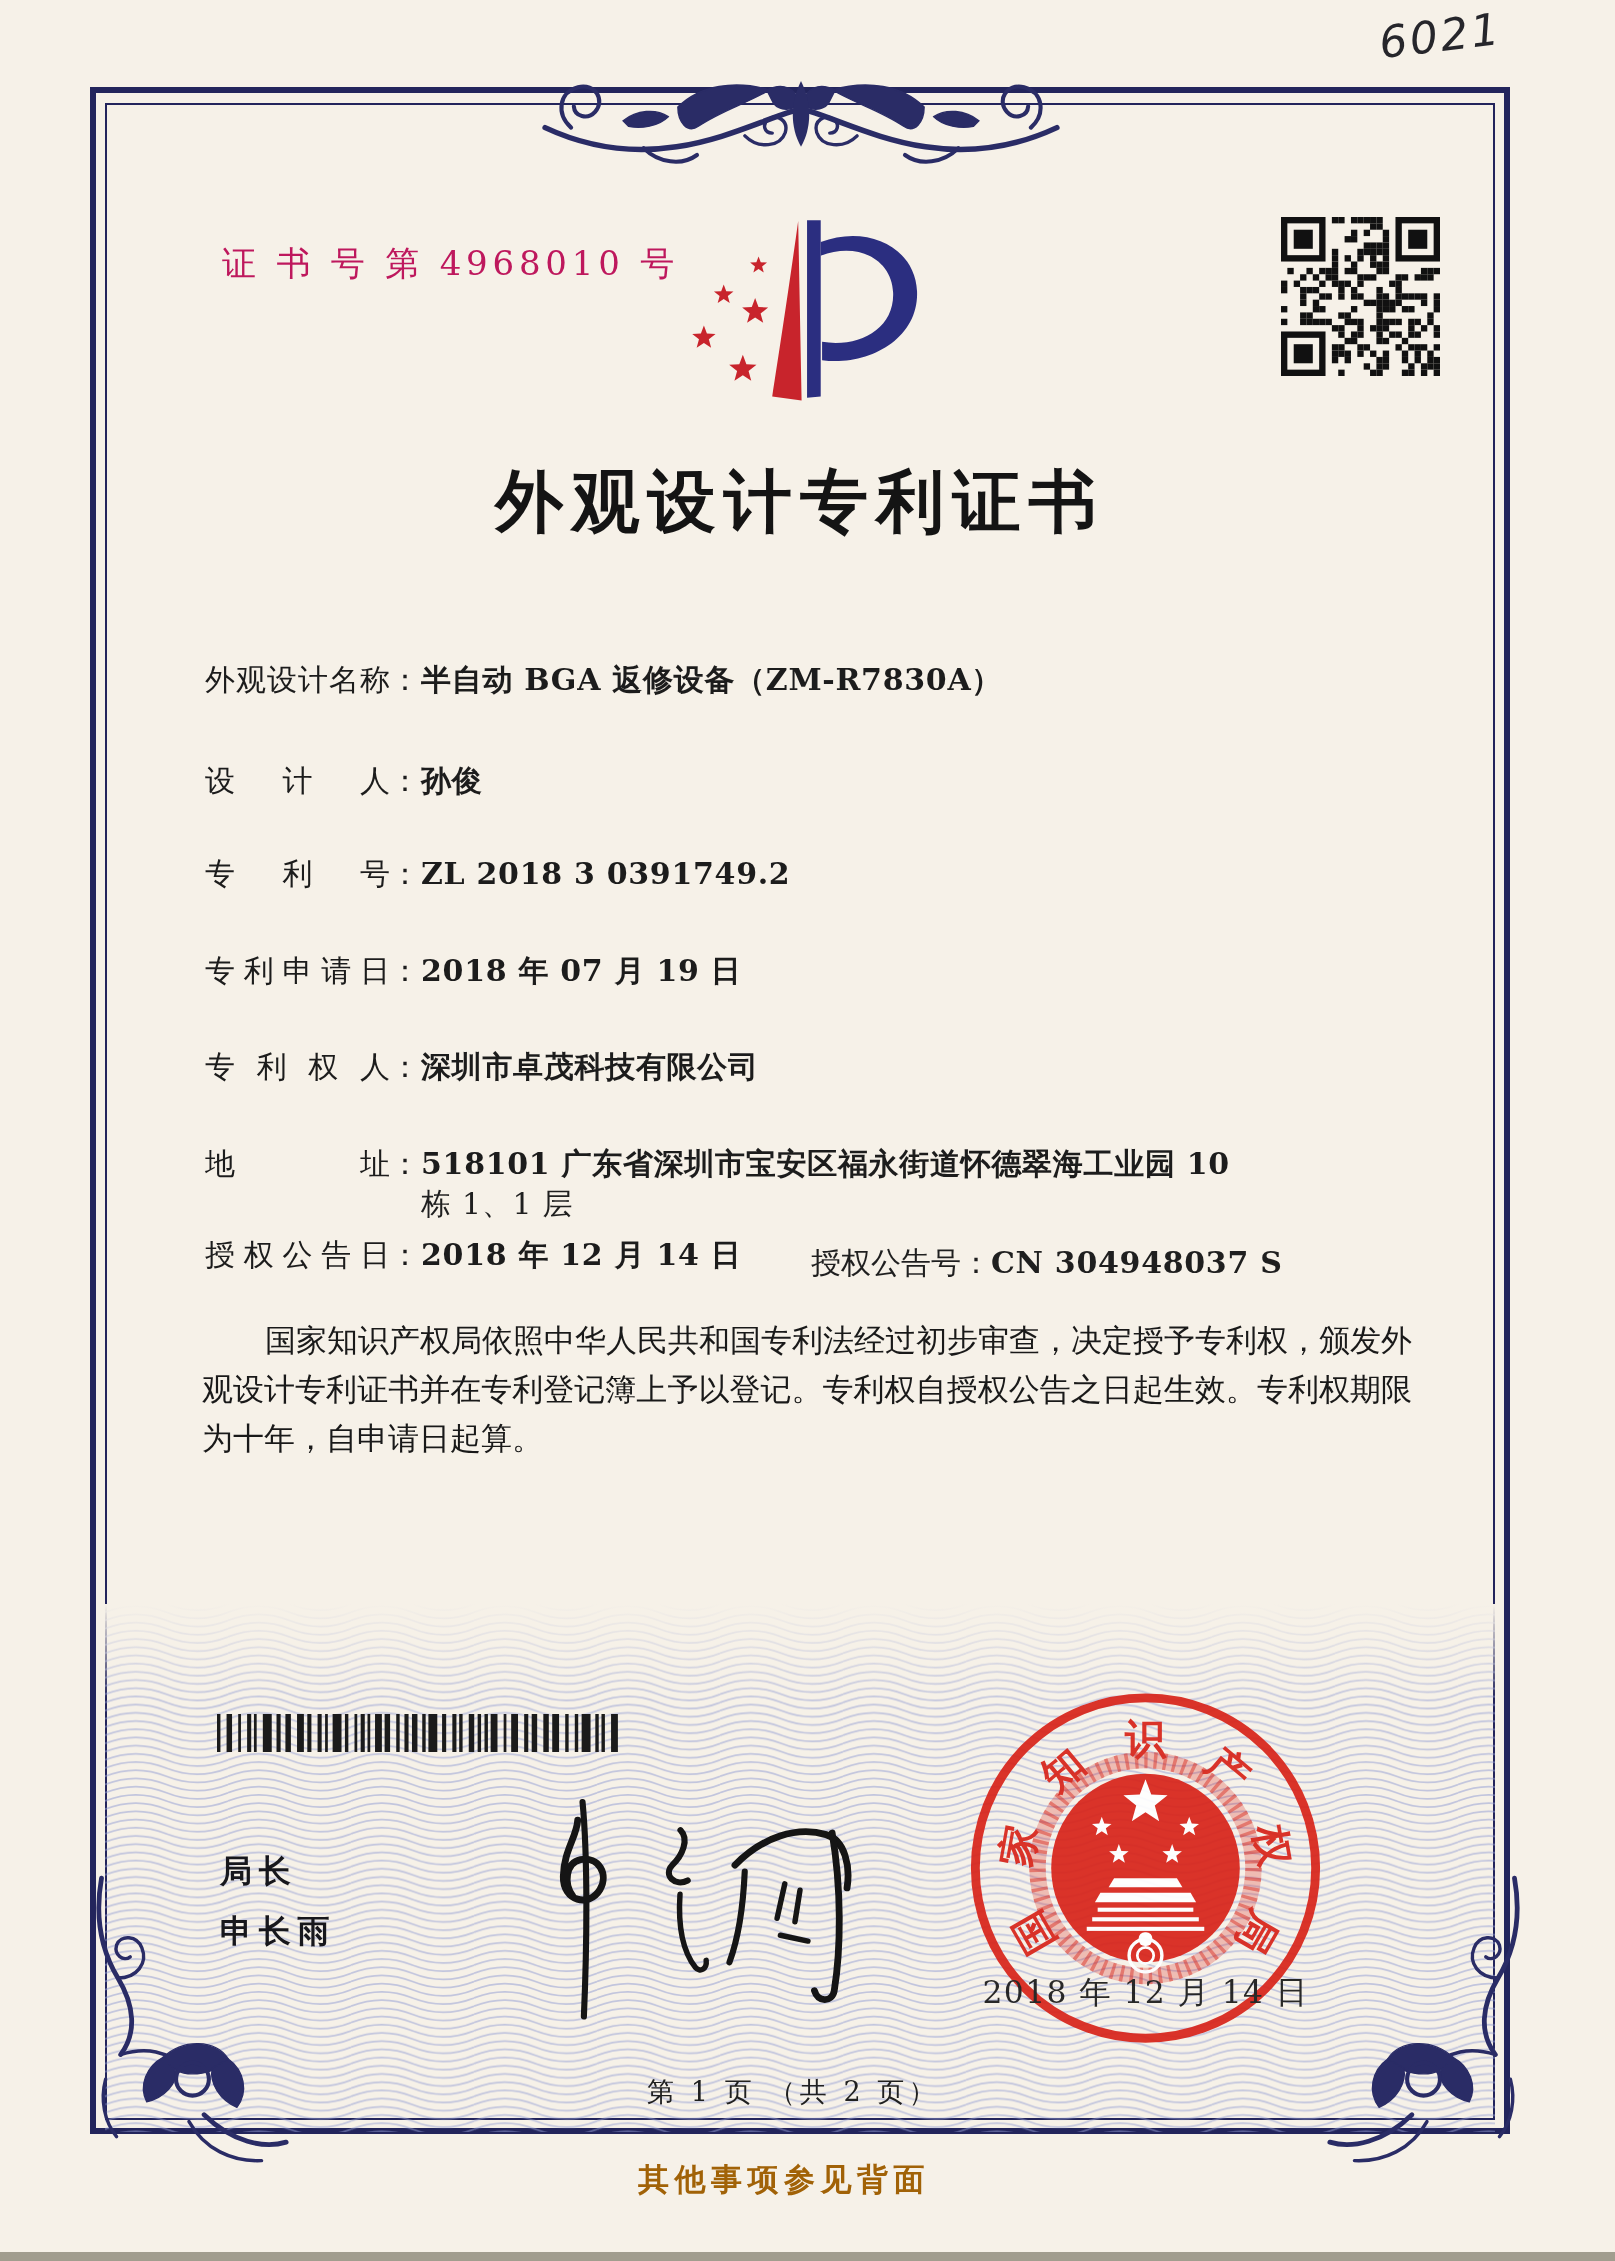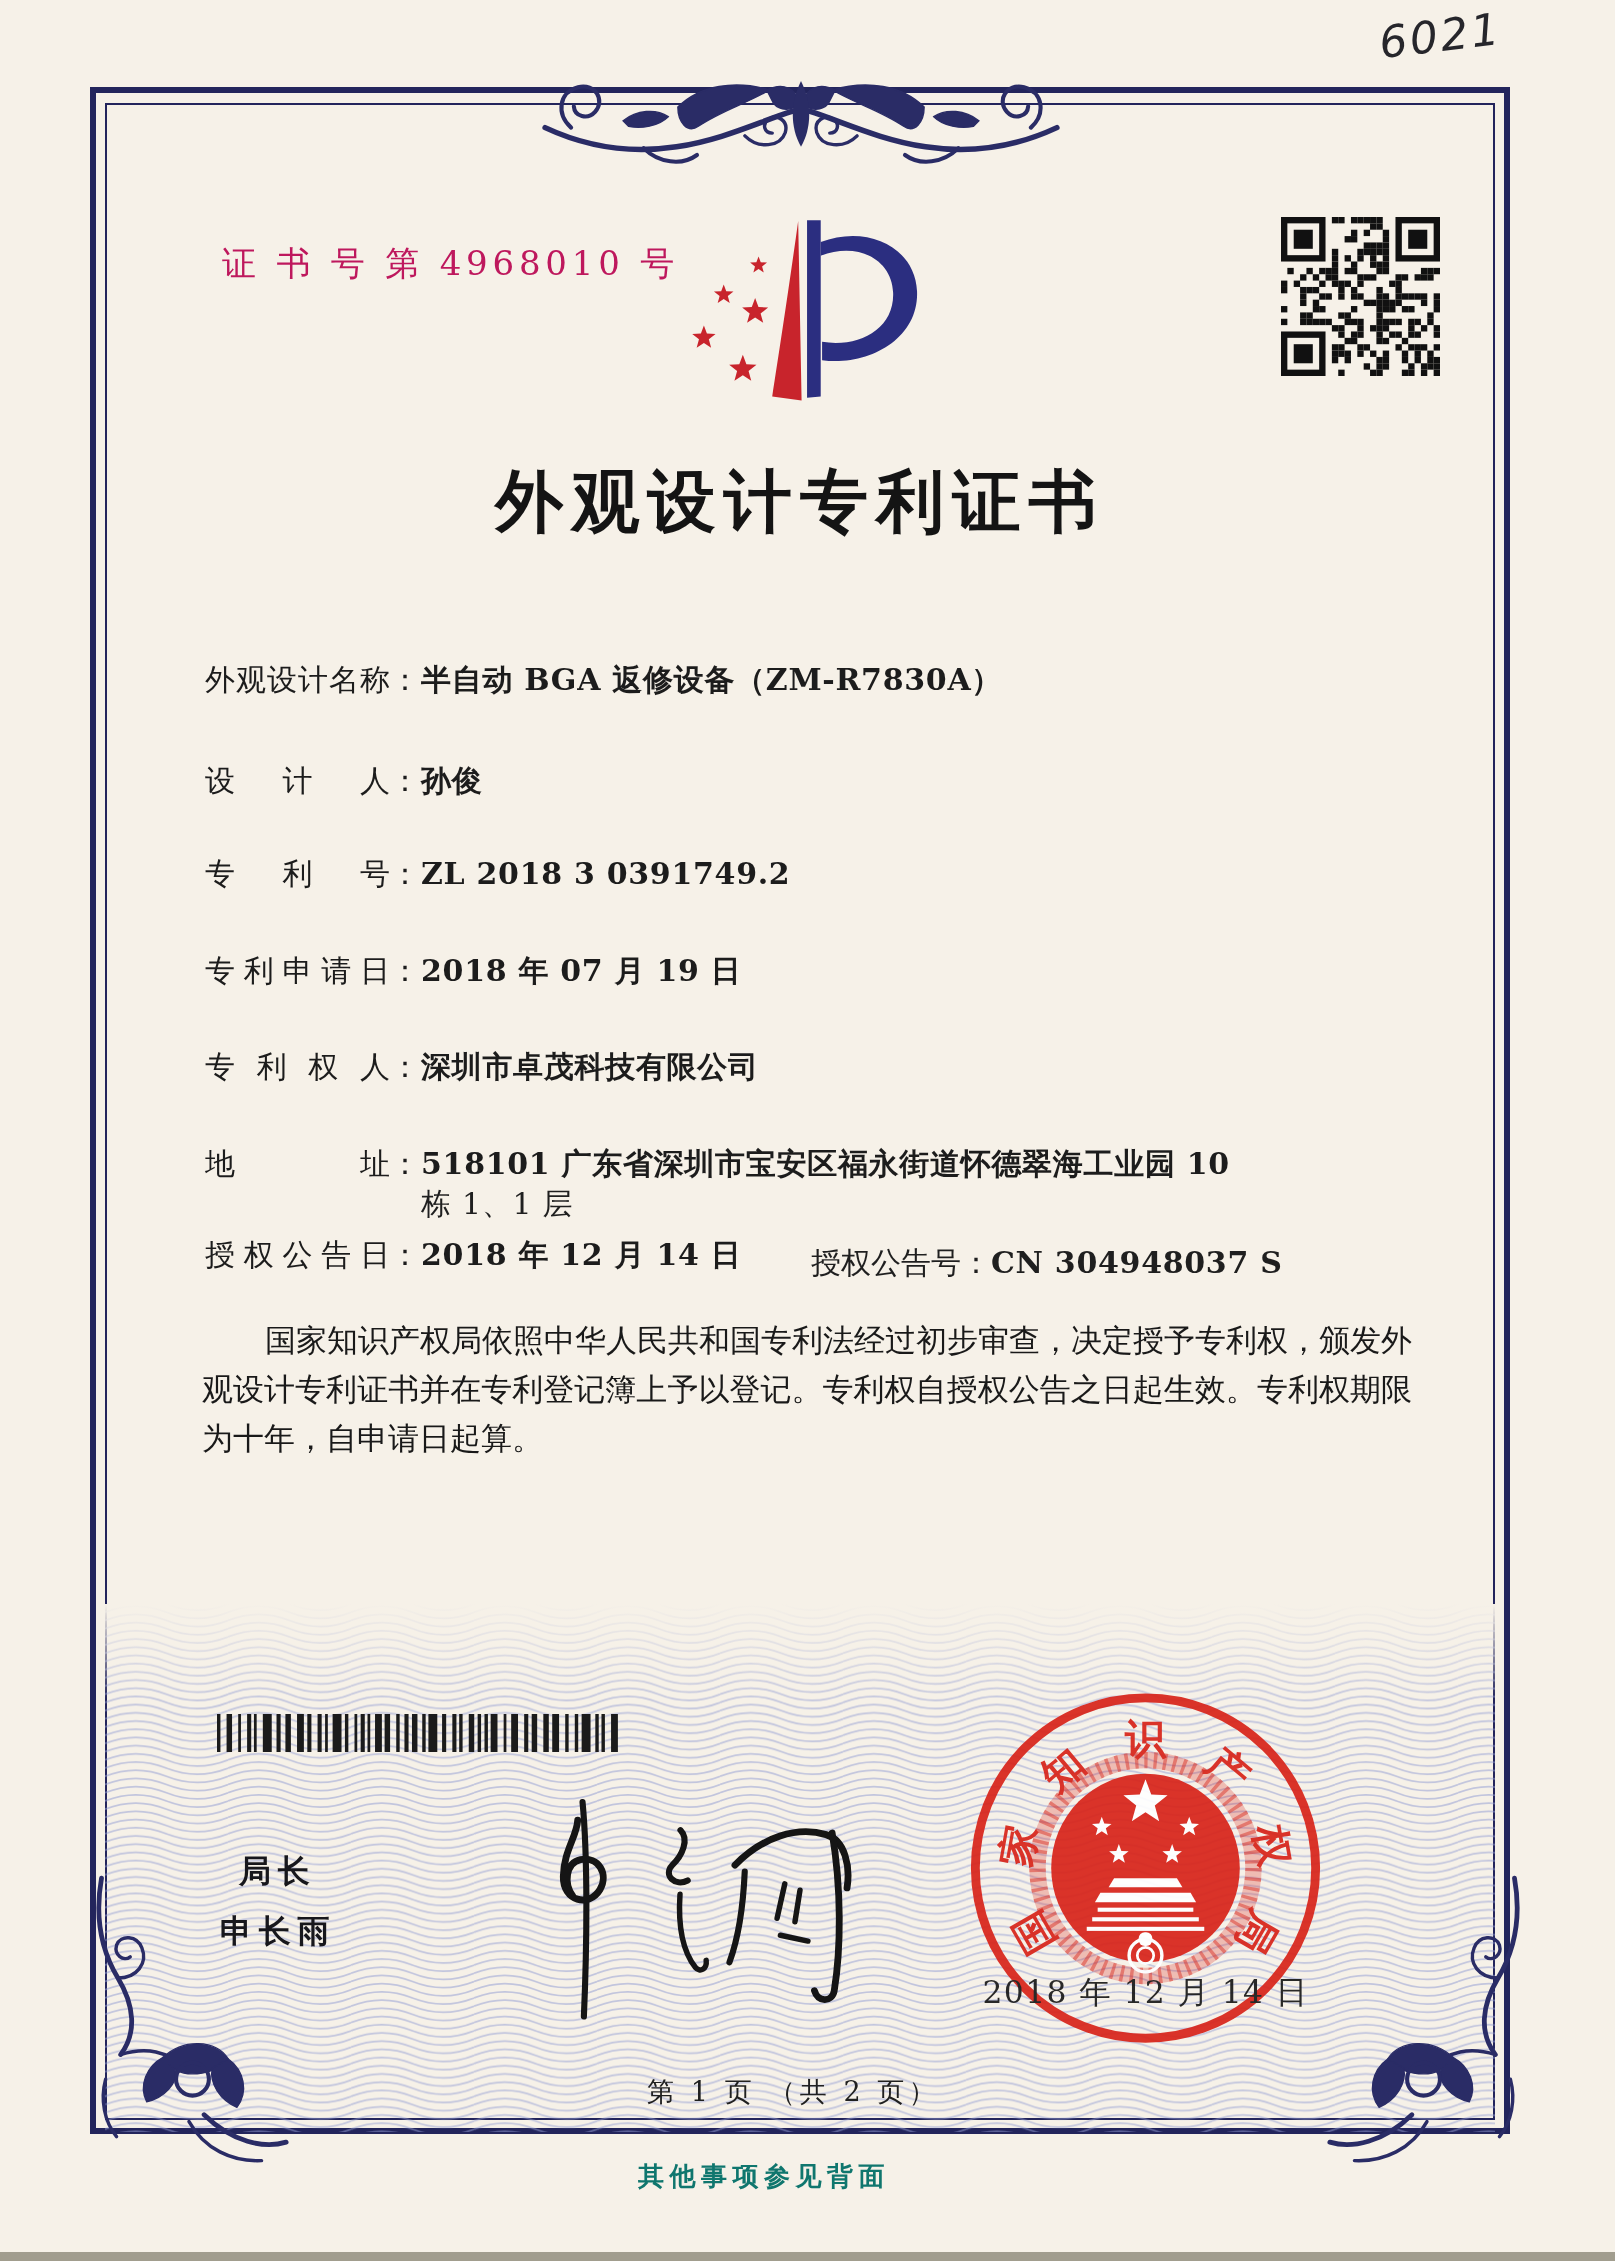--- a/index.html
+++ b/index.html
@@ -55,28 +55,28 @@
   }
   .body-text p{margin:9px;text-indent:63px;}
   
   .guilloche{position:absolute;left:105px;top:1604px;width:1390px;height:528px;}
   .barcode{position:absolute;left:217px;top:1714px;width:405px;height:38px;}
   .sig-role,.sig-name{
     position:absolute;left:220px;
     font-family:"DejaVu Sans","Liberation Sans",sans-serif;
     font-weight:600;font-size:32px;color:#17171c;letter-spacing:6.8px;
   }
-  .sig-role{top:1850px;margin-left:19px;}
+  .sig-role{top:1850px;}
   .sig-name{top:1910px;}
   .signature{position:absolute;left:478px;top:1791px;width:383px;height:232px;transform:rotate(-2deg);}
   .seal{position:absolute;left:961px;top:1682px;width:369px;height:383px;opacity:.93;}
   .page-num{position:absolute;left:647px;top:2074px;font-size:27px;letter-spacing:4.1px;color:#202020;}
   .back-note{
     position:absolute;left:638px;top:2159px;
-    font-size:26px;font-weight:700;letter-spacing:5.5px;color:#0f766e;
+    font-size:31px;font-weight:700;letter-spacing:5.5px;color:#a16207;
   }
   .scan-edge{position:absolute;left:0;bottom:0;width:100%;height:9px;background:#a19d8e;}
   .ornament-top{position:absolute;left:541px;top:44px;width:520px;height:144px;}
   .corner-fl{position:absolute;width:212px;height:301px;}
   .corner-fl.left{left:81px;top:1874px;}
   .corner-fl.right{left:1323px;top:1874px;transform:scaleX(-1);}
 </style>
 </head>
 <body>
 

